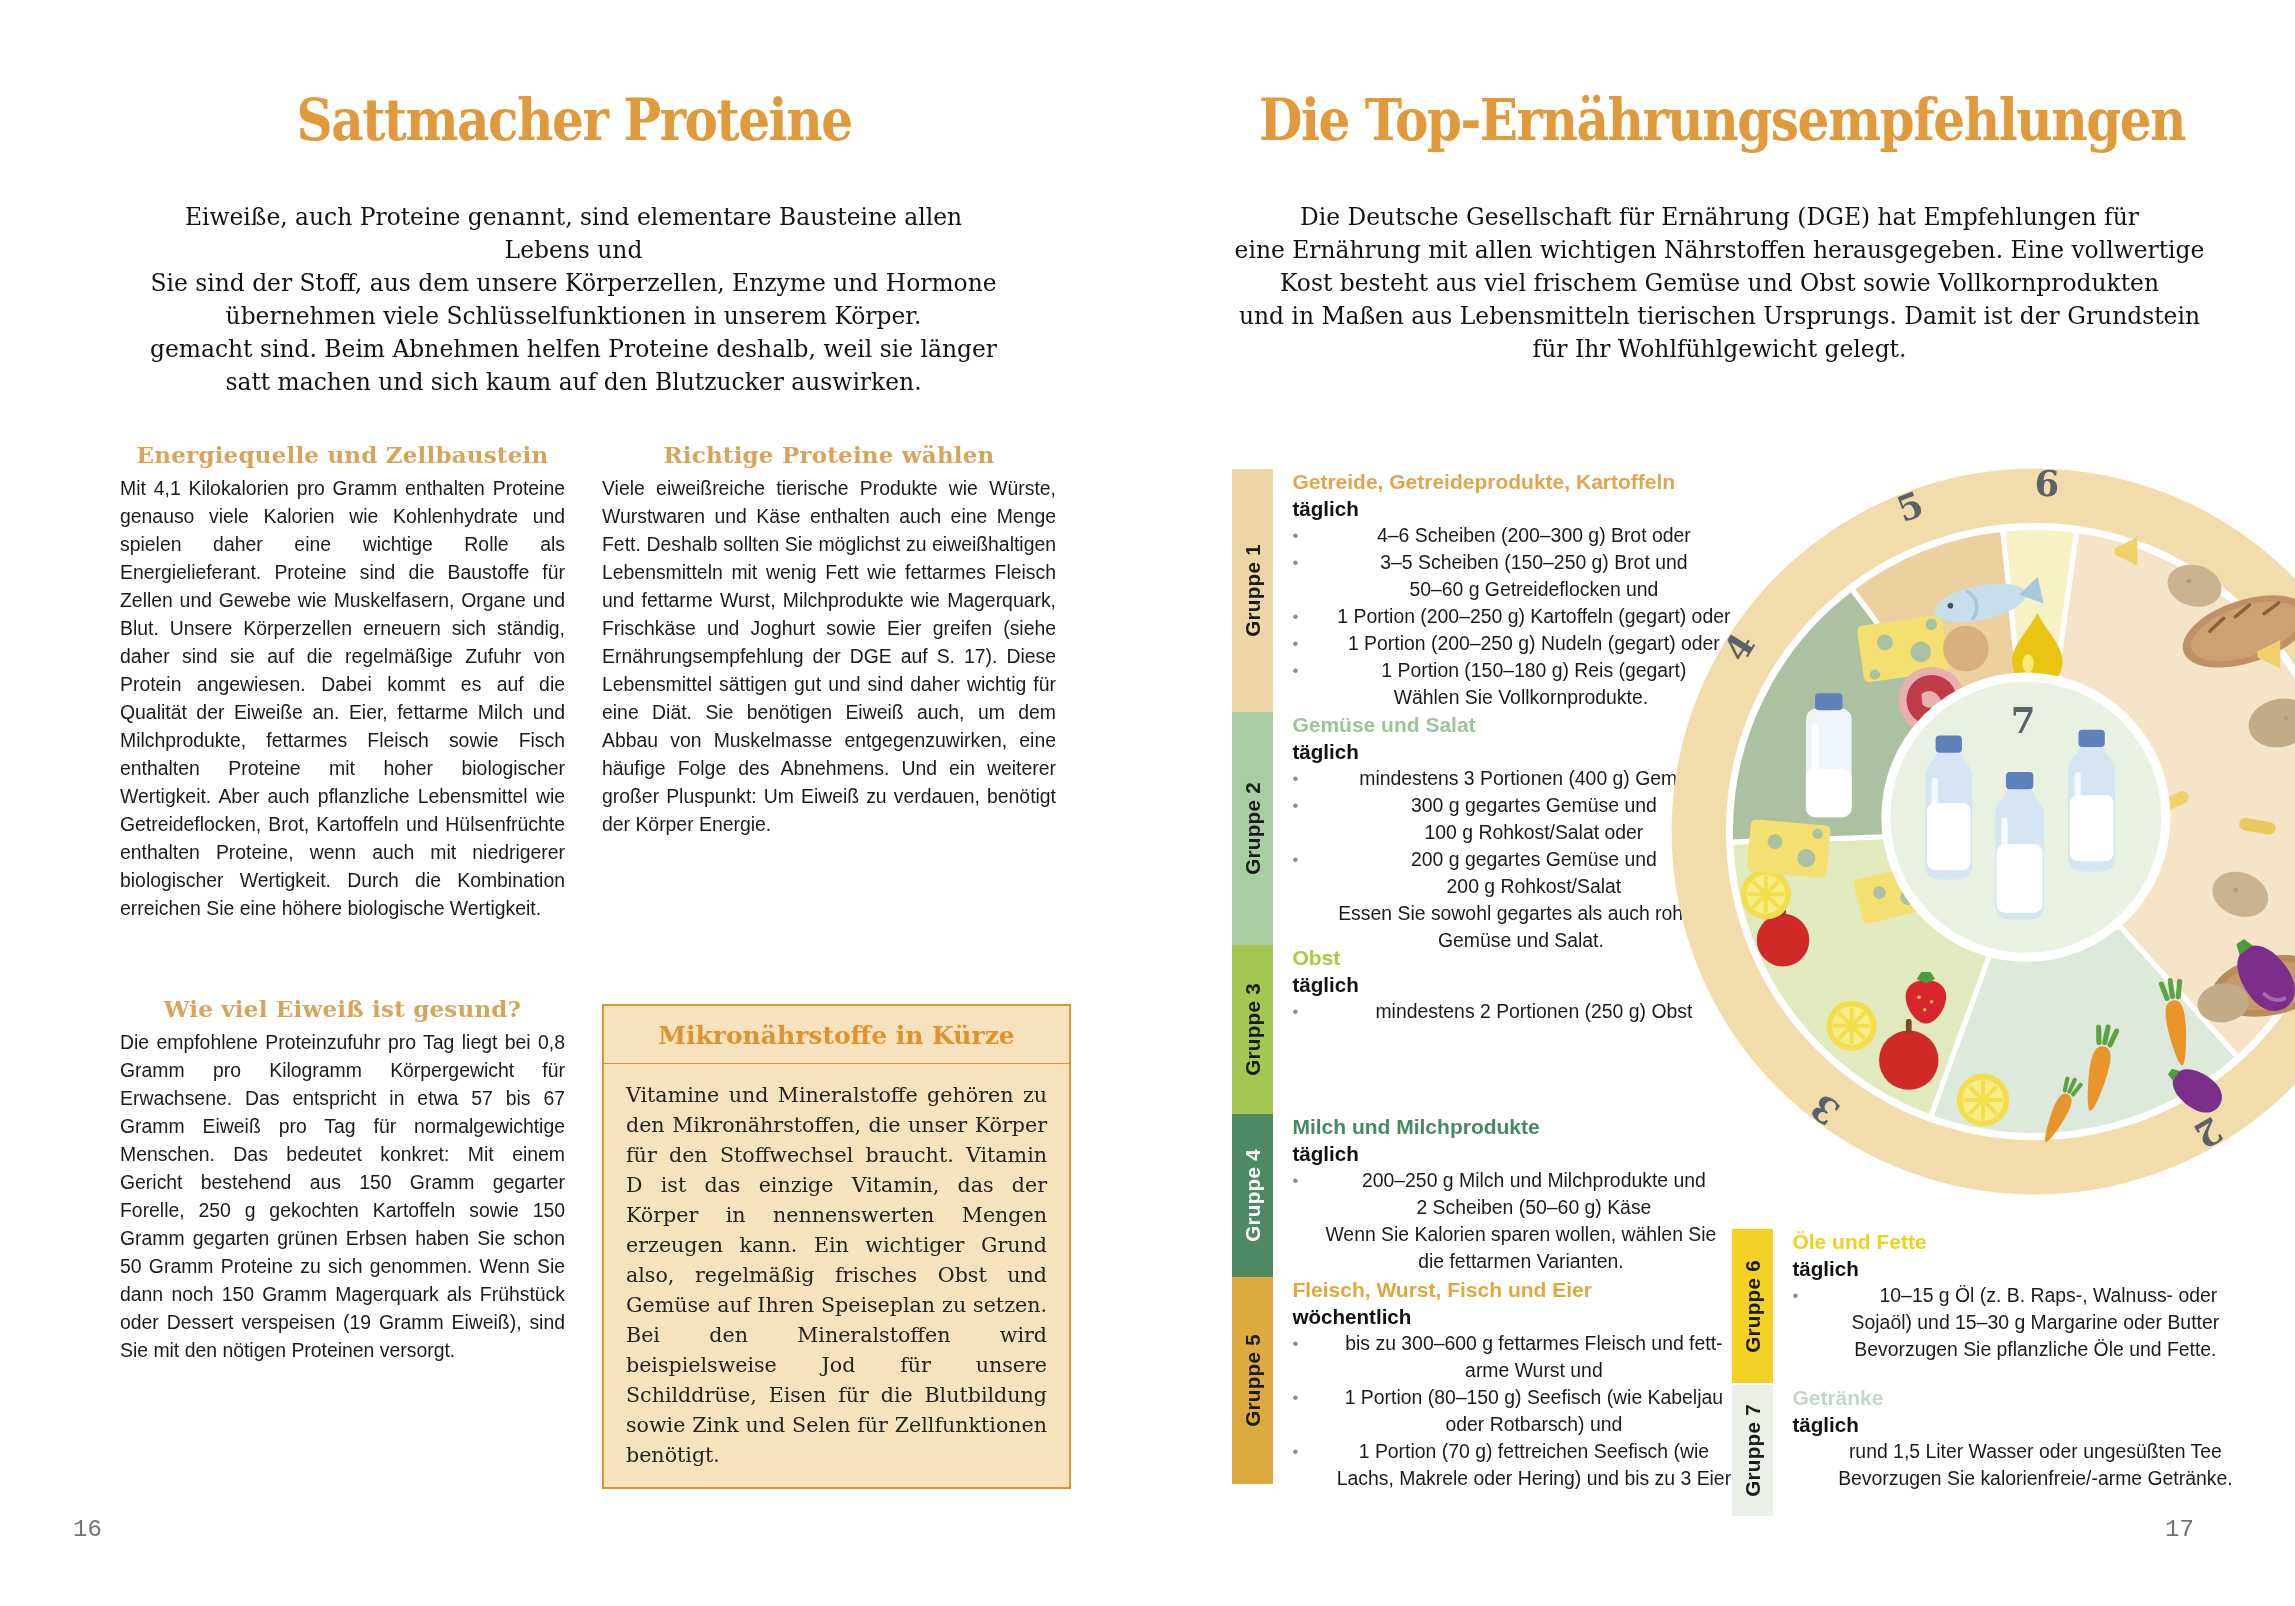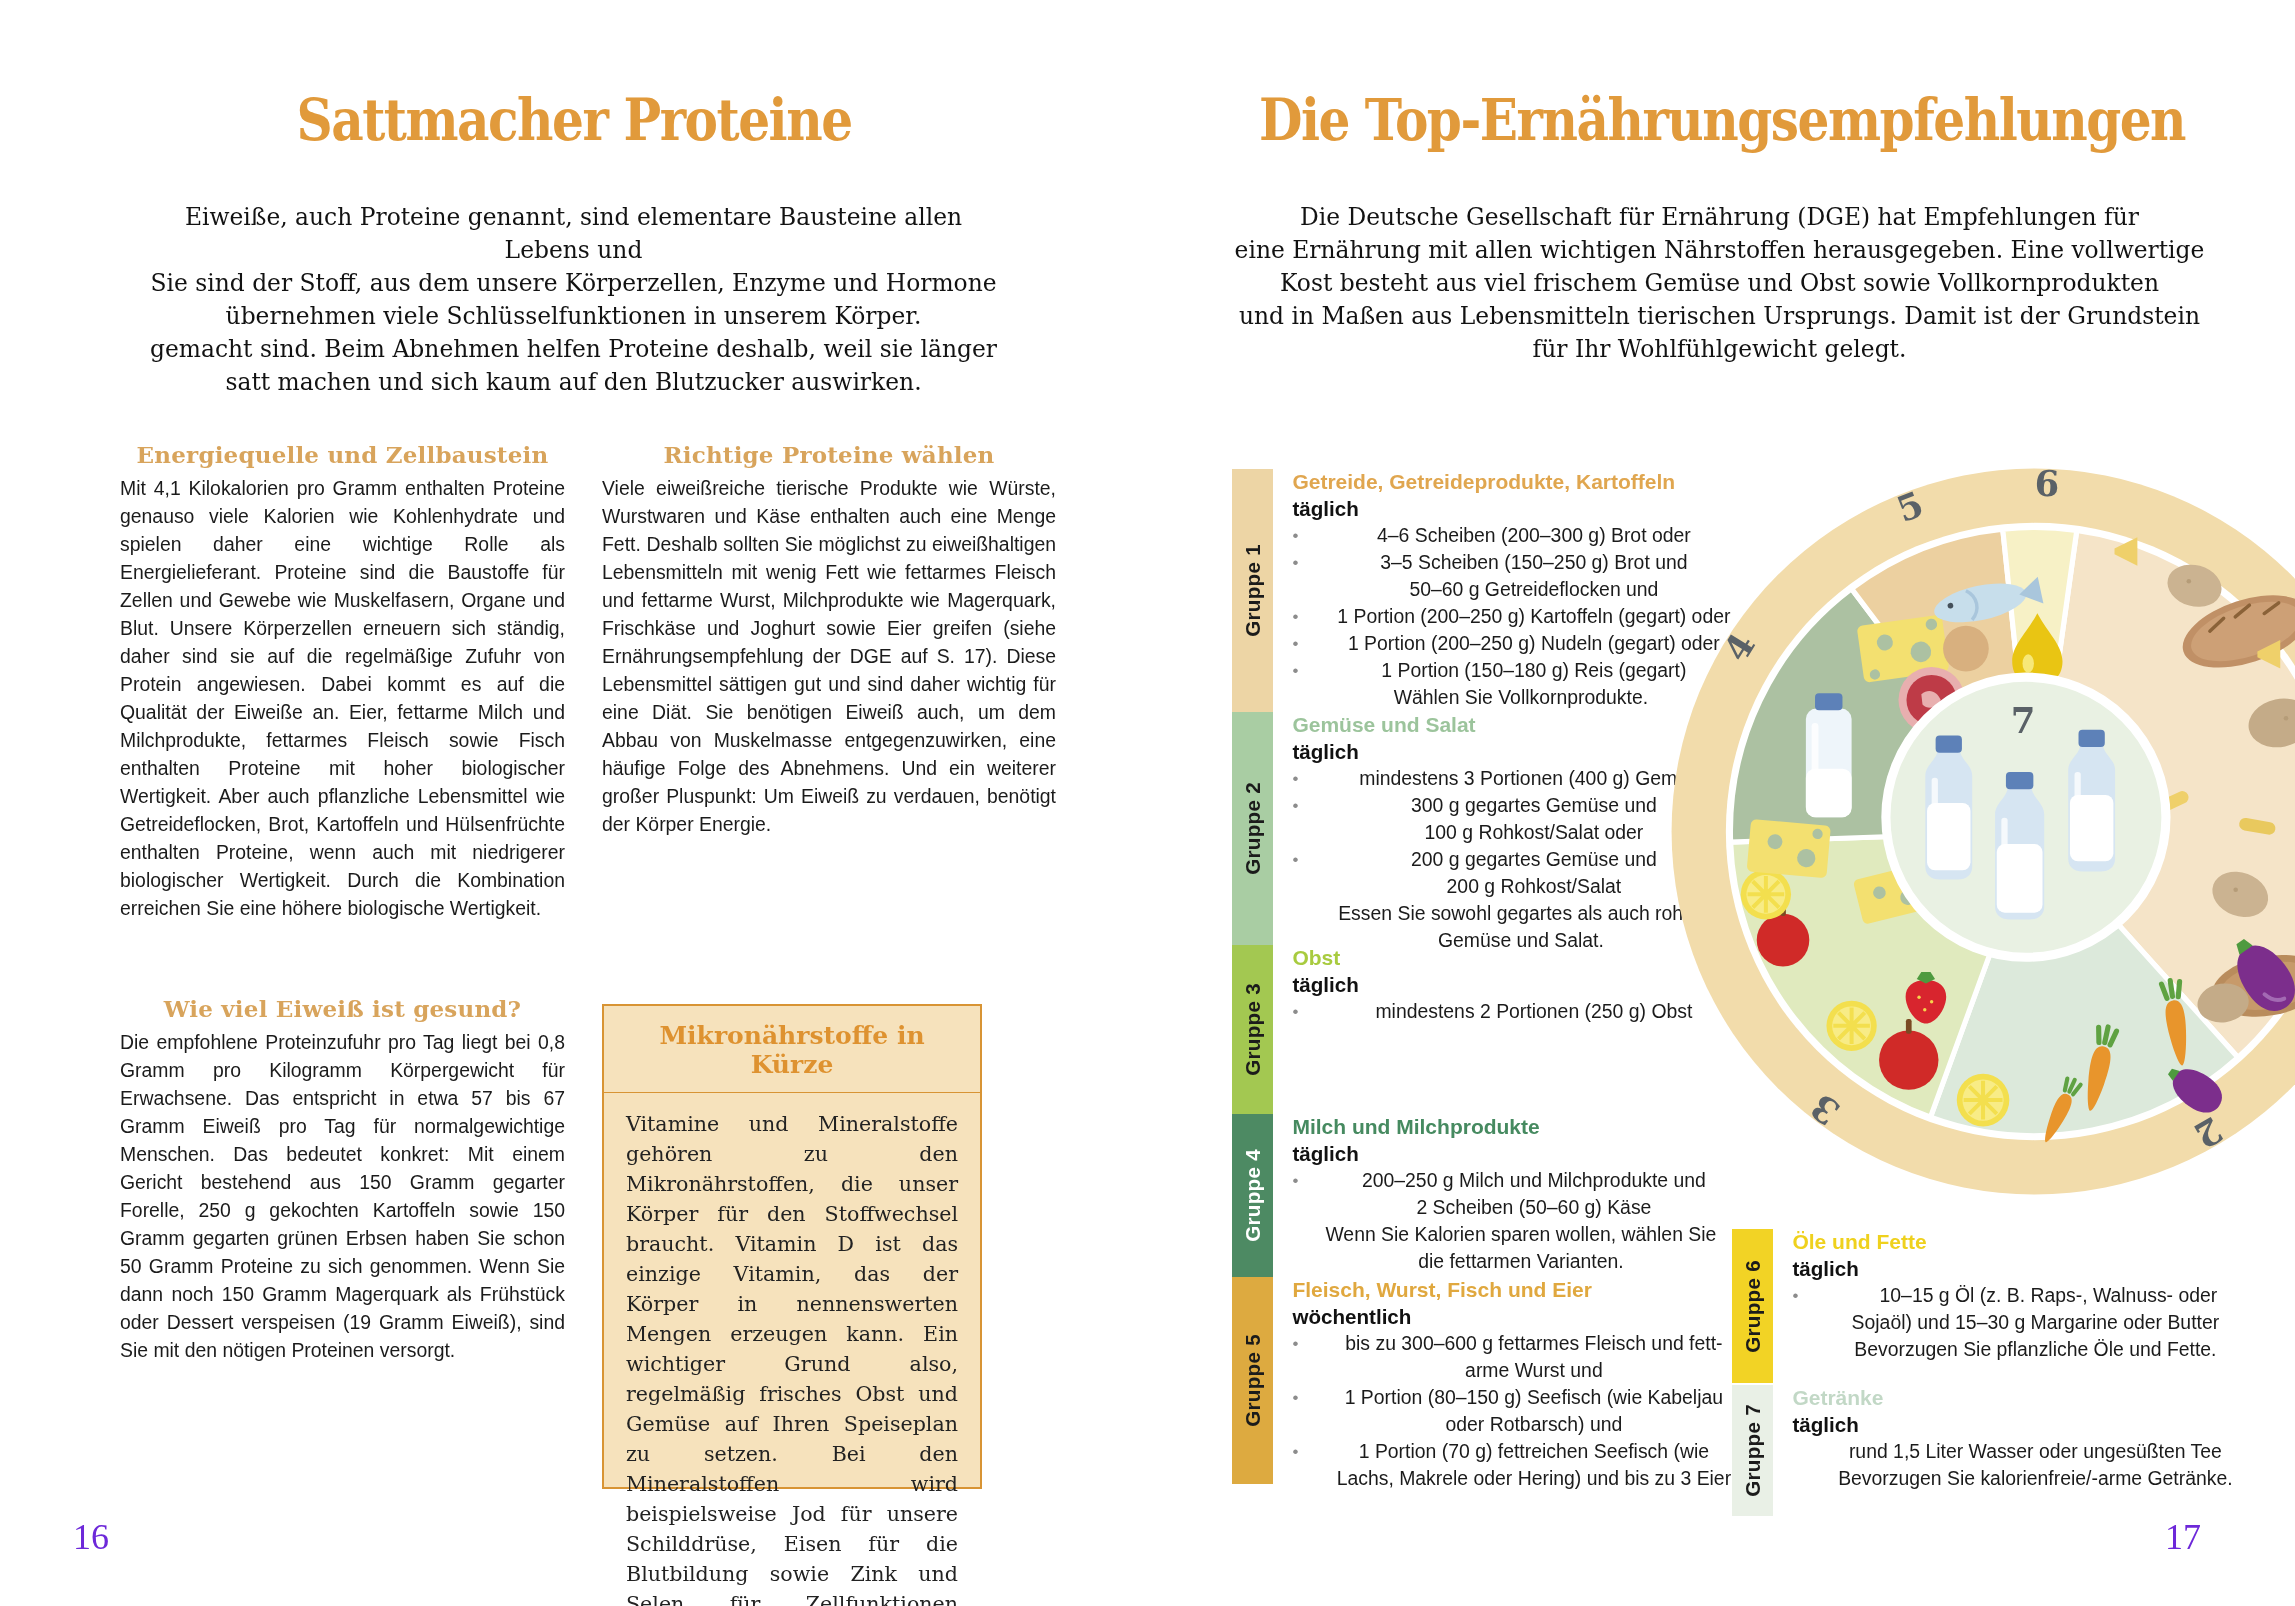--- a/index.html
+++ b/index.html
@@ -32,34 +32,34 @@
     font-family:"DejaVu Serif",serif;font-weight:bold;font-size:23px;line-height:27.4px;
     color:#d8a45c;margin:0 0 5.7px 0;letter-spacing:0.2px;text-align:center;
   }
   .sec-heading.second{margin-top:73px;}
   .body-par{
     font-size:19.4px;line-height:28px;text-align:justify;margin:0;color:#1b1b1b;
   }
 
   
   #info-box{
-    left:602px;top:1004px;width:380px;height:485px;box-sizing:border-box;
+    left:602px;top:1004px;width:469px;height:485px;box-sizing:border-box;
     background:#f6e2bc;border:2.3px solid #d89434;
   }
   #info-box .box-title{
     font-family:"DejaVu Serif",serif;font-weight:bold;font-size:25px;color:#de9230;
     text-align:center;padding:15px 11.4px 12.6px 11.4px;border-bottom:1.7px solid #d89434;margin:0;
   }
   #info-box .box-body{
     font-family:"DejaVu Serif",serif;font-size:20.6px;line-height:30px;text-align:justify;
     padding:16px 22px;margin:0;color:#222;
   }
 
   
-  .pagenum{font-family:Liberation Serif, serif;font-size:36px;color:#6d28d9;}
+  .pagenum{font-family:Liberation Mono, monospace;font-size:24px;color:#737373;}
   #pagenum-left{left:73px;top:1516px;}
   #pagenum-right{left:2165px;top:1516px;}
 
   
   .group{position:absolute;display:flex;align-items:stretch;}
   .gbar{width:41px;flex:none;display:flex;align-items:center;justify-content:center;}
   .gbar-label{
     writing-mode:vertical-rl;transform:rotate(180deg);
     font-weight:bold;font-size:20.6px;letter-spacing:0.3px;color:#1b1b1b;white-space:nowrap;
   }

